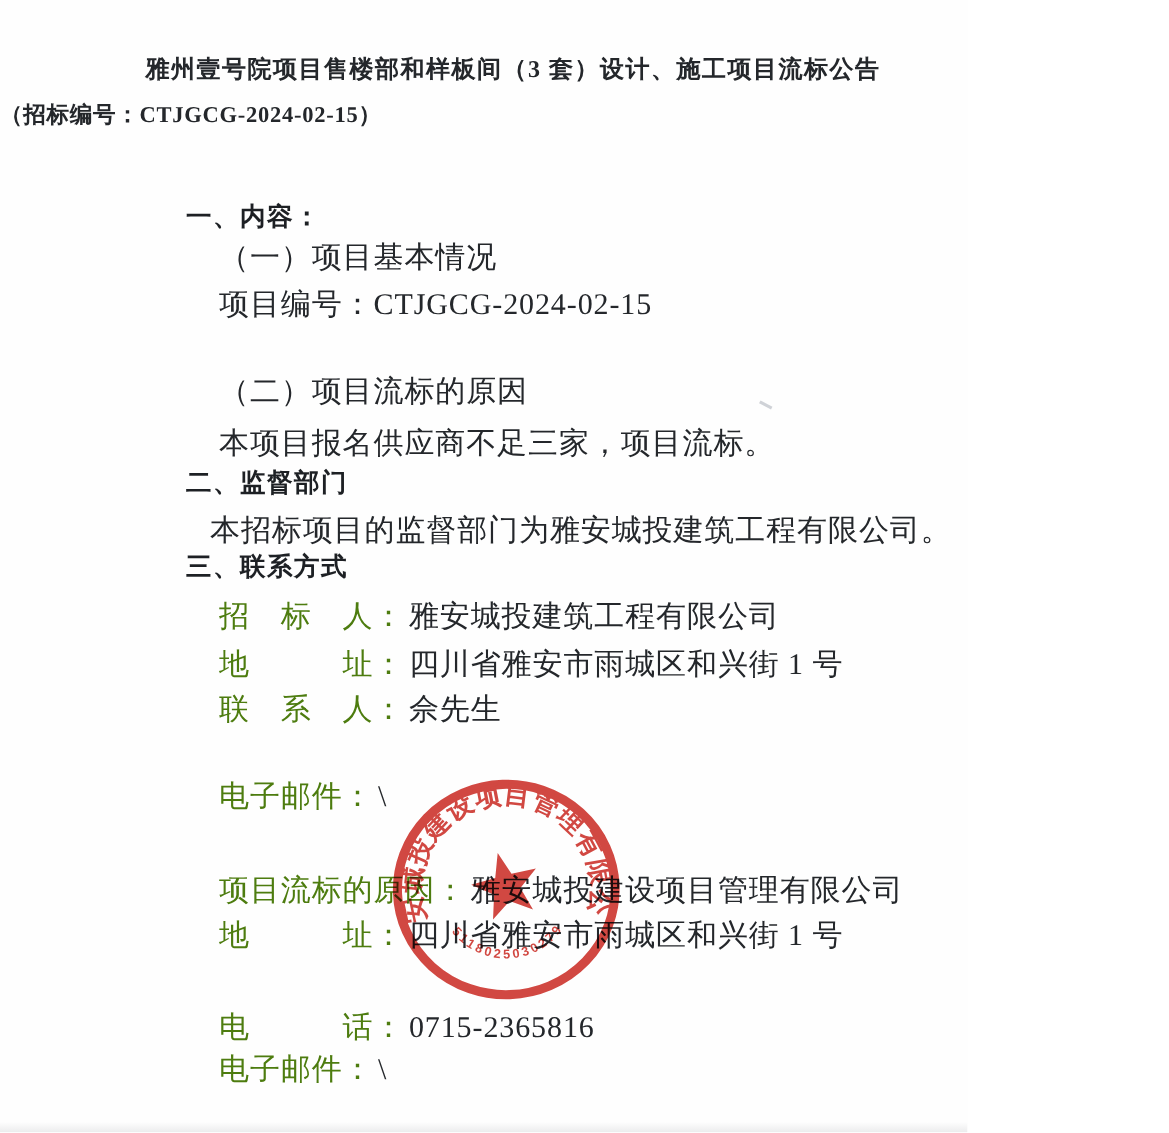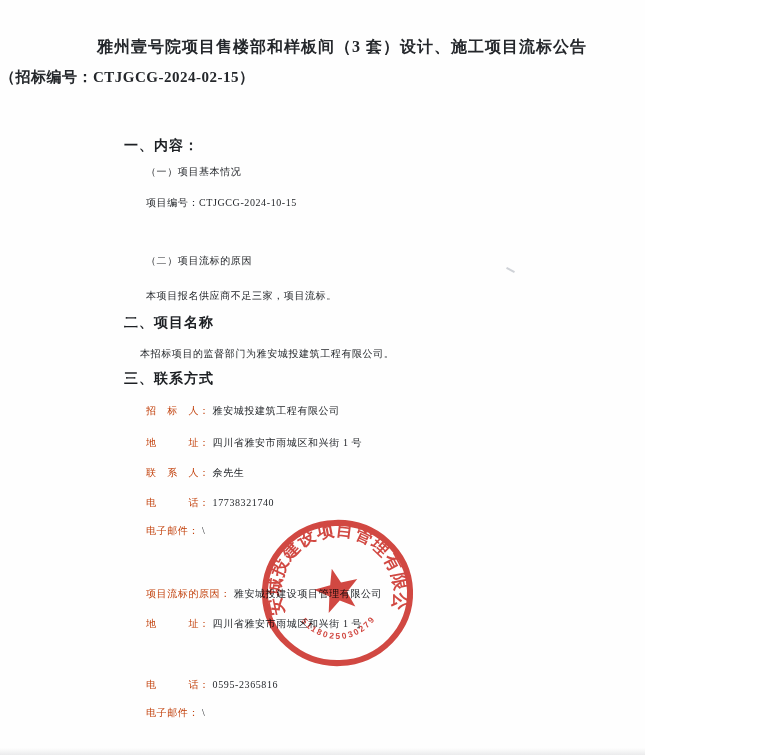--- a/index.html
+++ b/index.html
@@ -10,34 +10,34 @@
     background:#fefefe;
     overflow:hidden;
     font-family:"Liberation Serif","DejaVu Serif",serif;
     color:#24272b;
   }
   .page::after{
     content:"";position:absolute;left:0;right:0;bottom:0;height:7px;
     background:linear-gradient(rgba(255,255,255,0),rgba(120,122,130,0.14));
     pointer-events:none;
   }
-  .line{position:absolute;white-space:nowrap;font-size:10px;letter-spacing:0.6px;line-height:22px;}
+  .line{position:absolute;white-space:nowrap;font-size:20px;letter-spacing:0.6px;line-height:22px;}
   .title{
     left:0;width:684px;text-align:center;
     font-size:16px;font-weight:bold;letter-spacing:1px;
   }
   .subtitle{
     left:0;width:684px;text-align:left;
     font-size:15px;font-weight:bold;letter-spacing:0.5px;
   }
   .heading{
     font-family:"Liberation Sans","DejaVu Sans",sans-serif;
-    font-size:14px;font-weight:bold;letter-spacing:1px;color:#1d2024;
+    font-size:17px;font-weight:bold;letter-spacing:1px;color:#1d2024;
   }
-  .label{color:#c2410c;}
+  .label{color:#4d7c0f;}
   .value{margin-left:3px;}
   .seal{
     position:absolute;left:255px;top:514px;width:165px;height:158px;
     z-index:5;mix-blend-mode:multiply;opacity:0.93;
     transform:rotate(-2deg);
   }
   .artifact{
     position:absolute;left:506px;top:269px;width:9px;height:2px;
     background:#b6bac2;opacity:0.65;transform:rotate(28deg);
   }
@@ -45,53 +45,50 @@
 </head>
 <body>
 
 <div class="page">
 
   <div class="line title" style="top:36px">雅州壹号院项目售楼部和样板间（3 套）设计、施工项目流标公告</div>
   <div class="line subtitle" style="top:66px">（招标编号：CTJGCG-2024-02-15）</div>
 
   <div class="line heading" style="top:134px;left:124px">一、内容：</div>
   <div class="line" style="top:161px;left:146px">（一）项目基本情况</div>
-  <div class="line" style="top:192px;left:146px">项目编号：CTJGCG-2024-10-15</div>
+  <div class="line" style="top:192px;left:146px">项目编号：CTJGCG-2024-02-15</div>
   <div class="line" style="top:285px;left:146px">本项目报名供应商不足三家，项目流标。</div>
   <div class="line" style="top:250px;left:146px">（二）项目流标的原因</div>
 
-  <div class="line heading" style="top:311px;left:124px">二、项目名称</div>
+  <div class="line heading" style="top:311px;left:124px">二、监督部门</div>
   <div class="line" style="top:343px;left:140px">本招标项目的监督部门为雅安城投建筑工程有限公司。</div>
 
   <div class="line heading" style="top:367px;left:124px">三、联系方式</div>
 
   <div class="line" style="top:400px;left:146px">
     <span class="label">招　标　人：</span><span class="value">雅安城投建筑工程有限公司</span>
   </div>
   <div class="line" style="top:432px;left:146px">
     <span class="label">地　　　址：</span><span class="value">四川省雅安市雨城区和兴街 1 号</span>
   </div>
   <div class="line" style="top:462px;left:146px">
     <span class="label">联　系　人：</span><span class="value">佘先生</span>
   </div>
-  <div class="line" style="top:492px;left:146px">
-    <span class="label">电　　　话：</span><span class="value">17738321740</span>
-  </div>
   <div class="line" style="top:520px;left:146px">
     <span class="label">电子邮件：</span><span class="value">\</span>
   </div>
 
   <div class="line" style="top:583px;left:146px">
     <span class="label">项目流标的原因：</span><span class="value">雅安城投建设项目管理有限公司</span>
   </div>
   <div class="line" style="top:613px;left:146px">
     <span class="label">地　　　址：</span><span class="value">四川省雅安市雨城区和兴街 1 号</span>
   </div>
   <div class="line" style="top:674px;left:146px">
-    <span class="label">电　　　话：</span><span class="value">0595-2365816</span>
+    <span class="label">电　　　话：</span><span class="value">0715-2365816</span>
   </div>
   <div class="line" style="top:702px;left:146px">
     <span class="label">电子邮件：</span><span class="value">\</span>
   </div>
 
   <svg class="seal" viewBox="0 0 200 196" aria-hidden="true">
     <ellipse cx="100" cy="98" rx="90" ry="87" fill="none" stroke-width="7.5" stroke="#cf3a33"></ellipse>
     <path id="sealTextArc" d="M 33.3 122.3 A 71 71 0 1 1 166.7 122.3" fill="none"></path>
     <path id="sealNumArc" d="M 50.6 126.5 A 57 57 0 0 0 149.4 126.5" fill="none"></path>
     <text font-size="21.5" font-weight="bold" letter-spacing="1" font-family="Liberation Sans, DejaVu Sans, sans-serif" fill="#cf3a33">

